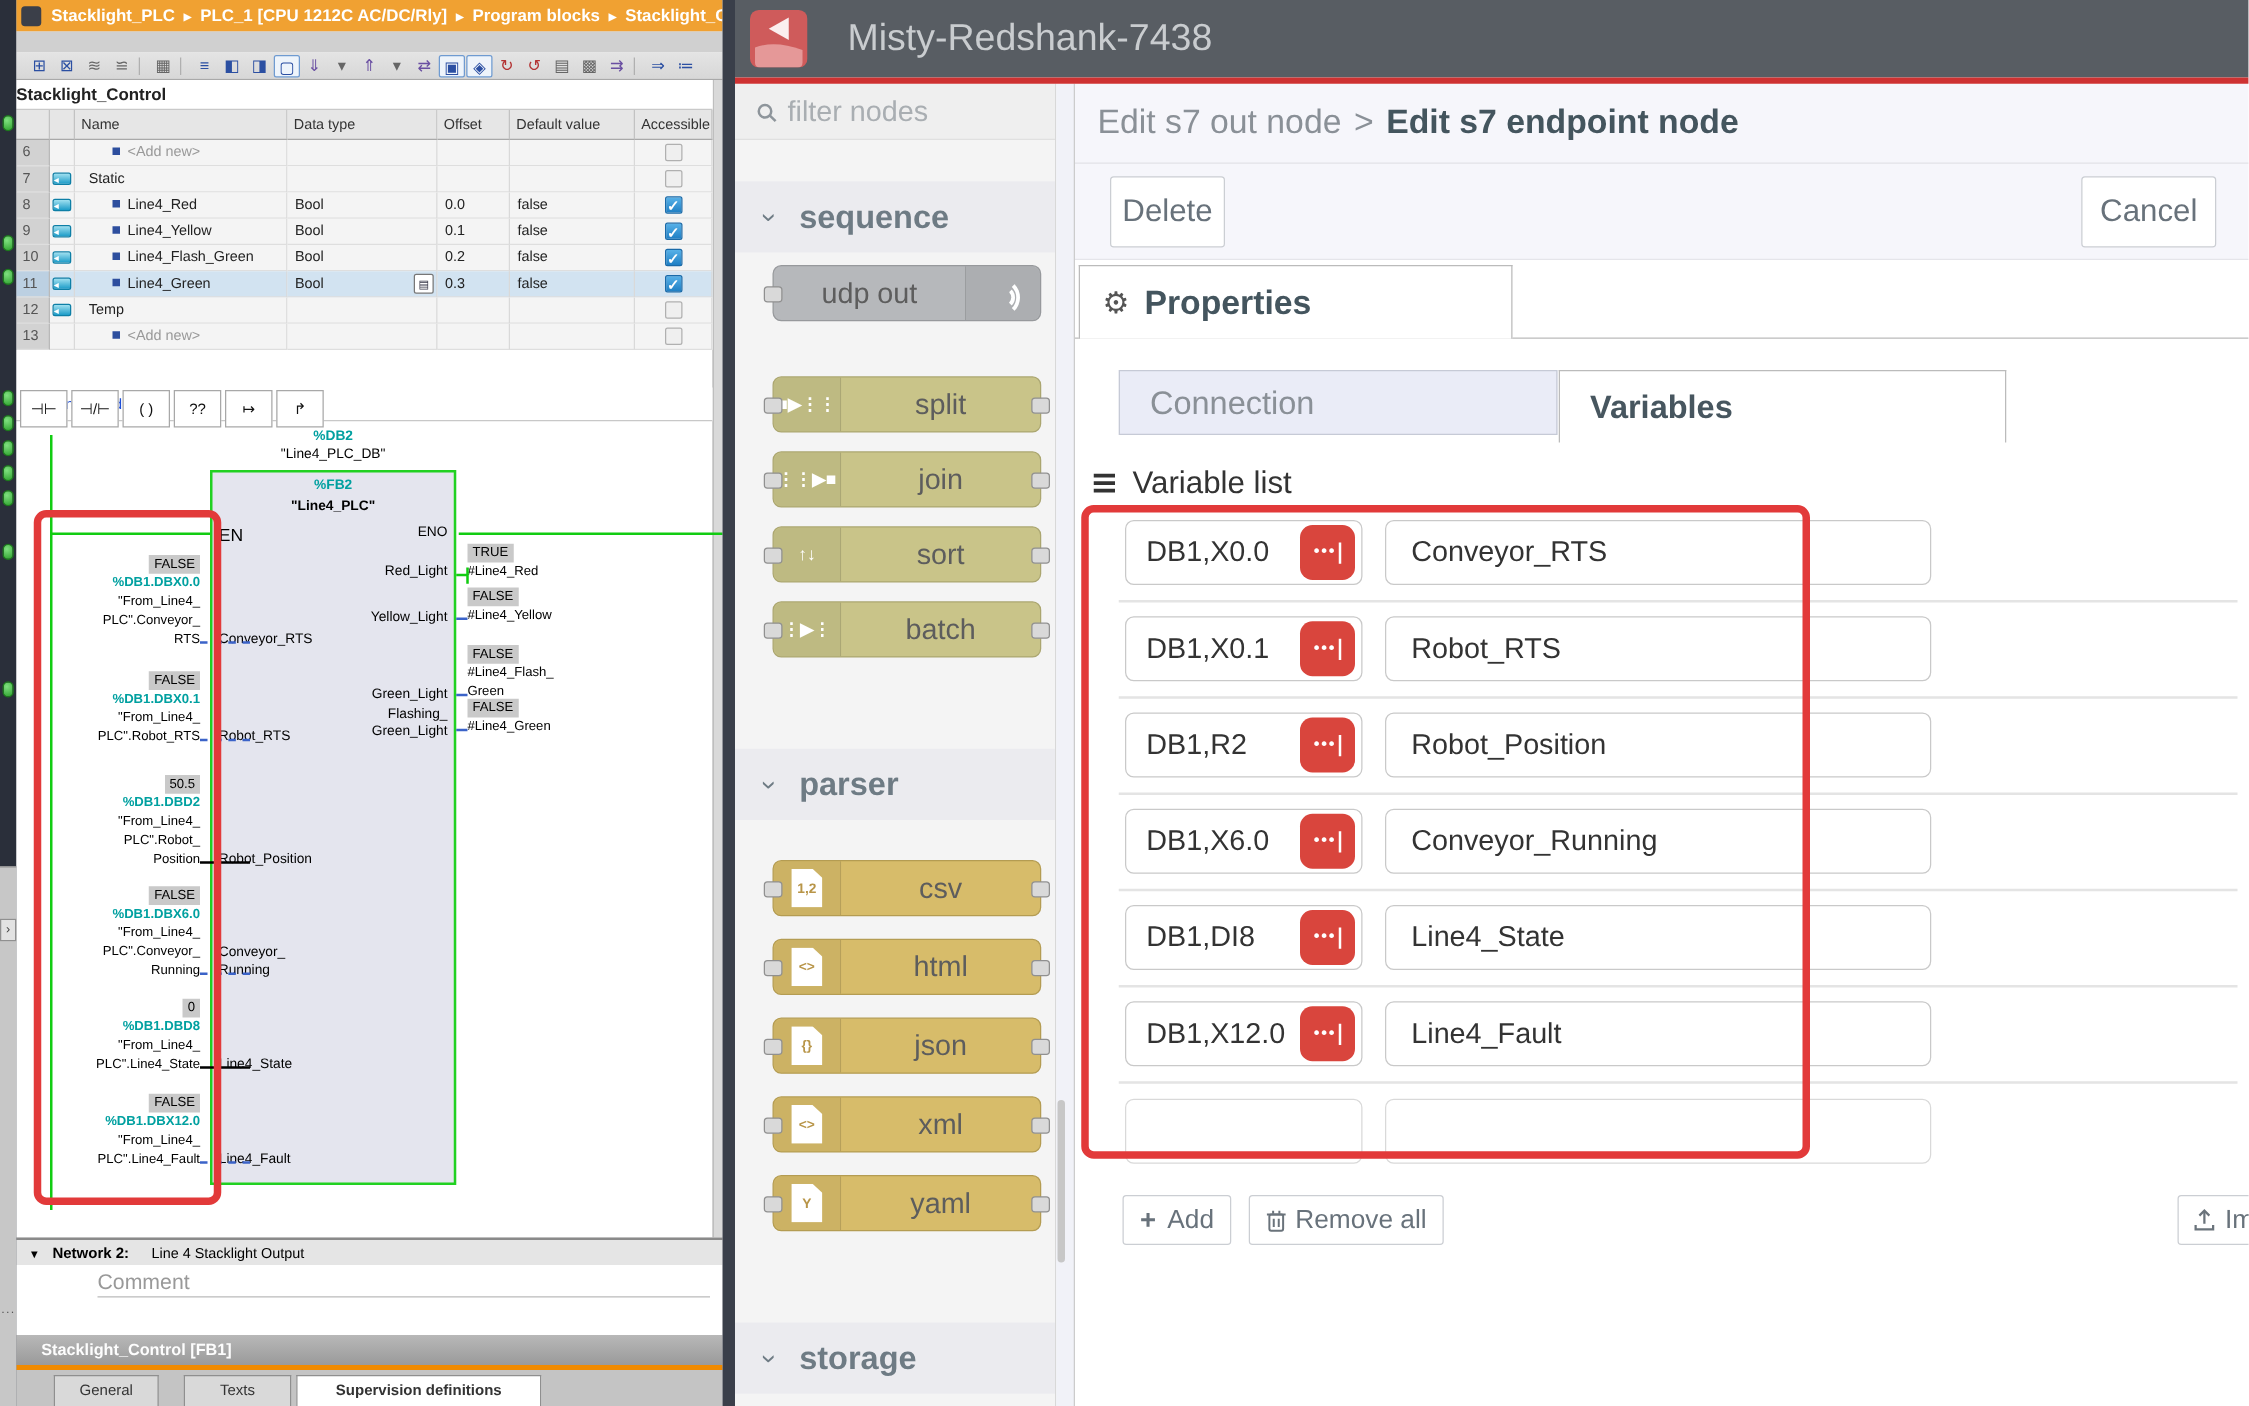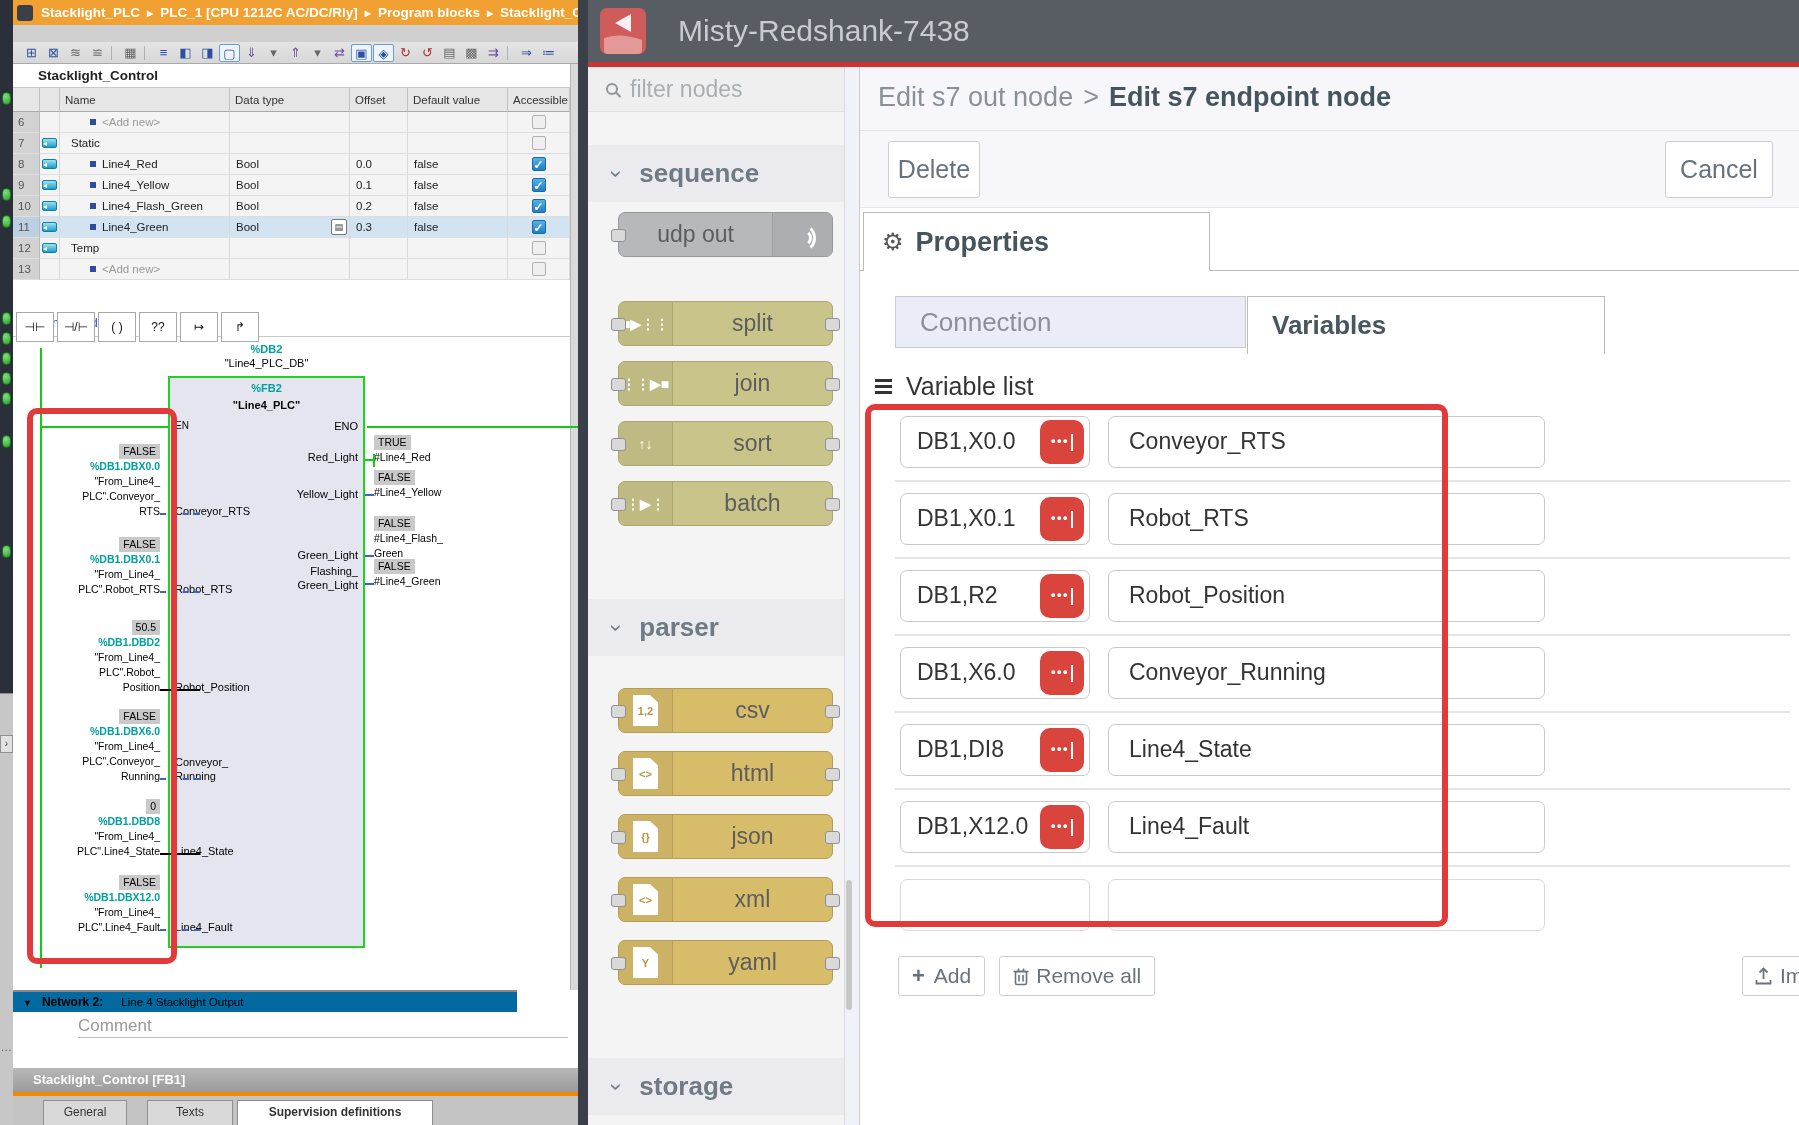--- a/index.html
+++ b/index.html
@@ -28,21 +28,21 @@
   .tbar-gap { position:absolute; left:13px; top:25px; width:565px; height:17px; background:#d0d0d0; }
   .tbar { position:absolute; left:13px; top:42px; width:565px; height:22px; background:linear-gradient(#e4e4e4,#d7d7d7);
     border-bottom:1px solid #a9a9a9; display:flex; align-items:center; padding-left:8px; gap:1px; overflow:hidden; }
   .ticon { width:21px; height:18px; font-size:13px; line-height:18px; text-align:center; cursor:pointer; flex:0 0 auto; }
   .ticon.blu{color:#2b4fa2} .ticon.pur{color:#6a4fa2} .ticon.gry{color:#666} .ticon.red{color:#b33232}
   .ticon.box{border:1px solid #6f9bd1; background:#eef4fb; border-radius:2px;}
   .ticon.sep{width:6px; border-left:1px solid #b0b0b0; height:14px; margin:0 2px;}
 
   
   .vartable { position:absolute; left:13px; top:64px; width:557px; background:#fff; z-index:3; }
-  .vt-title { height:24px; line-height:24px; font-size:13.5px; font-weight:bold; color:#222; padding-left:25px;
+  .vt-title { height:24px; line-height:24px; font-size:13.5px; font-weight:bold; color:#222; 
     border-bottom:1px solid #c9c9c9; background:#fff; }
   .vt-grid { display:grid; grid-template-columns:27px 20px 170px 120px 58px 100px 62px; }
   .vt-head > span { background:#e6e6e6; border-right:1px solid #c2c2c2; border-bottom:1px solid #a9a9a9;
     font-size:11.5px; color:#333; height:24px; line-height:24px; padding-left:5px; overflow:hidden; white-space:nowrap; }
   .trow > span { height:21px; line-height:21px; font-size:11.5px; color:#222; background:#f4f4f4;
     border-right:1px solid #d9d9d9; border-bottom:1px solid #dedede; overflow:hidden; white-space:nowrap; }
   .trow .c-num { background:#d2d2d2; color:#555; padding-left:5px; border-right:1px solid #b9b9b9; }
   .trow .c-valve { text-align:center; }
   .valve-icon { display:none; width:15px; height:10px; border-radius:2px; margin-top:5px;
     background:linear-gradient(#9fe0f0,#1d9cc8); border:1px solid #0e7fa6; position:relative; }
@@ -82,21 +82,21 @@
   
   .rail { position:absolute; left:40px; top:348px; width:2px; height:620px; background:#11cc11; }
   .hline { position:absolute; height:0; border-top:2px solid #11cc11; }
   .en-line { left:40px; top:426px; width:128px; }
   .eno-line { left:367px; top:426px; width:211px; }
   .db-label { position:absolute; left:168px; top:342px; width:197px; text-align:center; font-size:11px; line-height:14px; }
   .teal { color:#00a0a0; font-weight:bold; }
   .fbd-block { position:absolute; left:168px; top:376px; width:197px; height:572px; background:#e4e5ee;
     border:2px solid #21d121; }
   .fbd-head { text-align:center; font-size:11px; line-height:14px; padding-top:3px; font-weight:bold; }
-  .fbd-en { position:absolute; left:5px; top:42px; font-size:10px; }
+  .fbd-en { position:absolute; left:5px; top:42px; font-size:14px; }
   .fbd-eno { position:absolute; right:5px; top:42px; font-size:11px; }
   .fbd-in, .fbd-out { position:absolute; font-size:11px; line-height:14px; white-space:pre-line; }
   .fbd-in { left:5px; }
   .fbd-out { right:5px; text-align:right; }
   .ins .fbd-in:nth-of-type(1){top:126px} .ins .fbd-in:nth-of-type(2){top:204px} .ins .fbd-in:nth-of-type(3){top:302px}
   .ins .fbd-in:nth-of-type(4){top:377px} .ins .fbd-in:nth-of-type(5){top:466px} .ins .fbd-in:nth-of-type(6){top:542px}
   .outs .fbd-out:nth-of-type(1){top:72px} .outs .fbd-out:nth-of-type(2){top:109px}
   .outs .fbd-out:nth-of-type(3){top:170px} .outs .fbd-out:nth-of-type(4){top:186px}
 
   .lops, .rops { position:absolute; left:0; top:0; width:578px; height:0; }
@@ -115,21 +115,21 @@
   .lop.solid .wire { border-top:2px solid #000; }
   .rop.green .wire { border-top:2px solid #11cc11; }
   .rop .tick { display:none; position:absolute; left:-1px; bottom:-2px; width:2px; height:13px; background:#11cc11; }
   .rop.green .tick { display:block; }
 
   .redbox { position:absolute; border:6px solid #e23a3a; border-radius:10px; z-index:50; pointer-events:none; }
   .redbox.tia-box { left:27px; top:408px; width:150px; height:556px; }
   .redbox.nr-box { left:865px; top:404px; width:583px; height:523px; }
 
   
-  .net2 { position:absolute; left:13px; top:990px; width:504px; height:22px; background:#0369a1;
+  .net2 { position:absolute; left:13px; top:990px; width:565px; height:22px; background:#e5e5e5;
     border-top:2px solid #8a8a8a; font-size:12px; line-height:20px; }
   .net2 .ntri { margin:0 10px 0 10px; font-size:9px; }
   .net2 .nlbl { font-weight:bold; margin-right:18px; }
   .net2 .nttl { font-size:11.5px; }
   .comment-row { position:absolute; left:78px; top:1014px; width:490px; height:24px; line-height:24px;
     font-size:17px; color:#999; border-bottom:1px solid #bbb; }
   .insp-bar { position:absolute; left:13px; top:1068px; width:565px; height:24px;
     background:linear-gradient(#b8b8b8,#9a9a9a); color:#fdfdfd; font-weight:bold; font-size:13px;
     line-height:24px; padding-left:20px; }
   .insp-orange { position:absolute; left:13px; top:1092px; width:565px; height:4px; background:#f08a00; }

